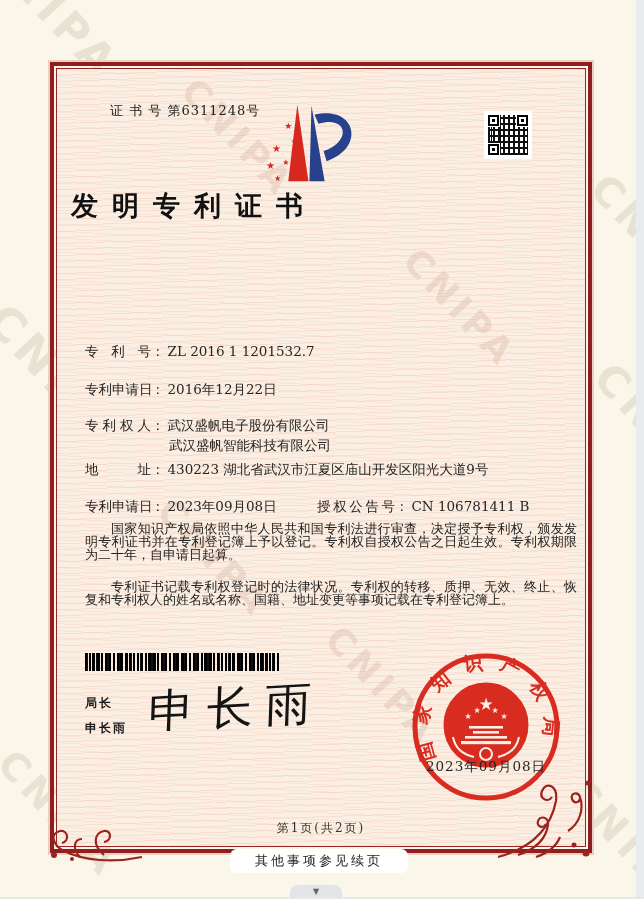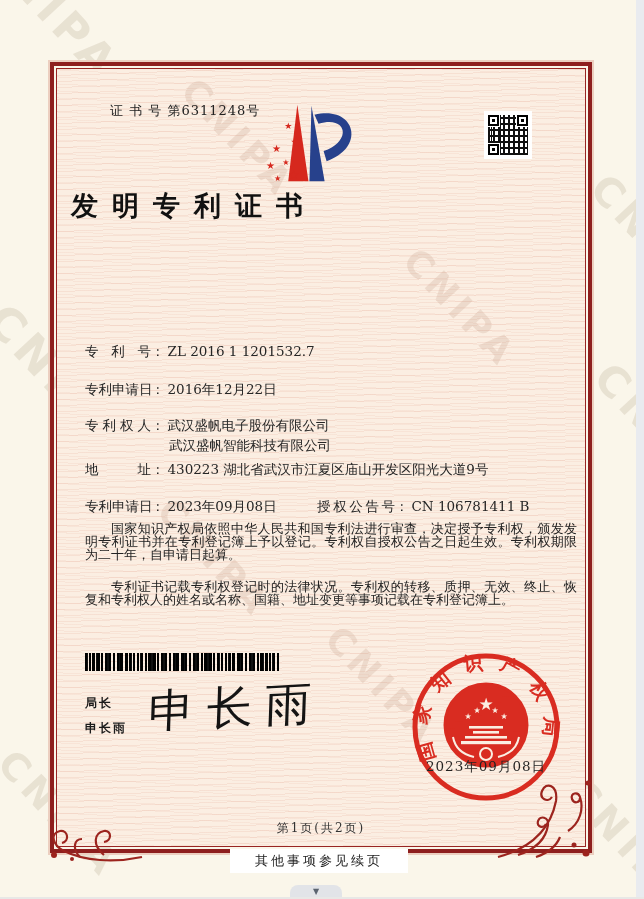--- a/index.html
+++ b/index.html
@@ -85,21 +85,21 @@
   .seal{position:absolute;left:349px;top:578px;width:160px;height:160px;opacity:0.96;}
 
   .page-ind{position:absolute;left:0;top:751px;width:100%;text-align:center;font-size:12px;
       letter-spacing:2px;color:#333;}
 
   .flourish{position:absolute;pointer-events:none;}
   .fl-left{left:-12px;bottom:-16px;width:104px;height:66px;}
   .fl-right{right:-12px;bottom:-16px;width:112px;height:104px;}
 
   .cont-strip{position:absolute;left:230px;top:849px;width:178px;height:24px;background:#ffffff;
-      display:flex;align-items:center;justify-content:center;}
+      display:flex;align-items:center;justify-content:center;border-radius:7px;}
   .cont-note{font-size:13px;letter-spacing:3px;color:#222;}
 
   .collapse-tab{position:absolute;left:290px;top:885px;width:52px;height:14px;background:#e2e4e8;
       border-radius:8px 8px 0 0;display:flex;align-items:center;justify-content:center;cursor:pointer;}
   .collapse-tab .tri{font-size:8px;color:#5b6470;line-height:1;}
 
   .scroll-strip{position:absolute;right:0;top:0;width:8px;height:899px;background:#e9ebef;}
   .bottom-strip{position:absolute;left:0;bottom:0;width:644px;height:2px;background:#e8e8e6;}
 </style>
 </head>

